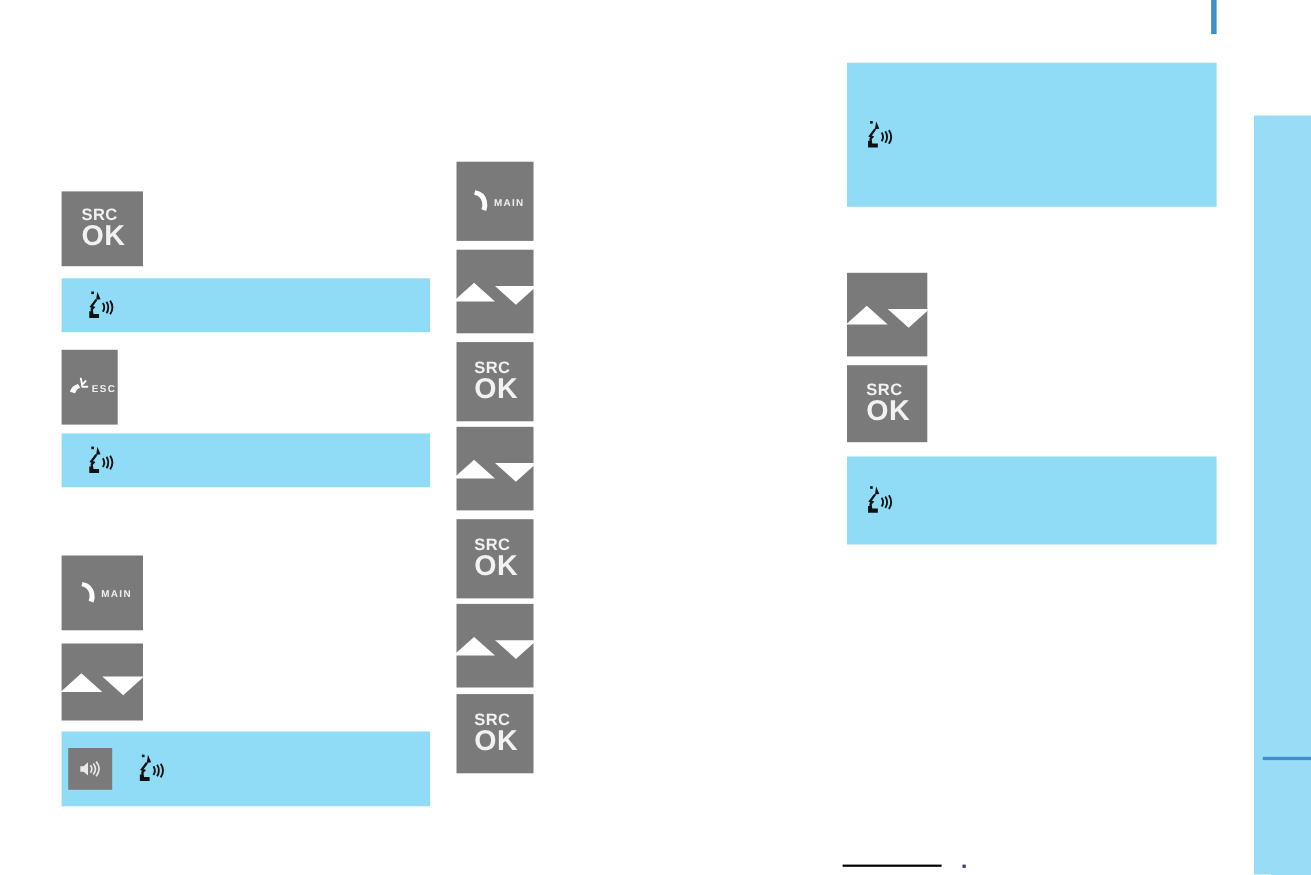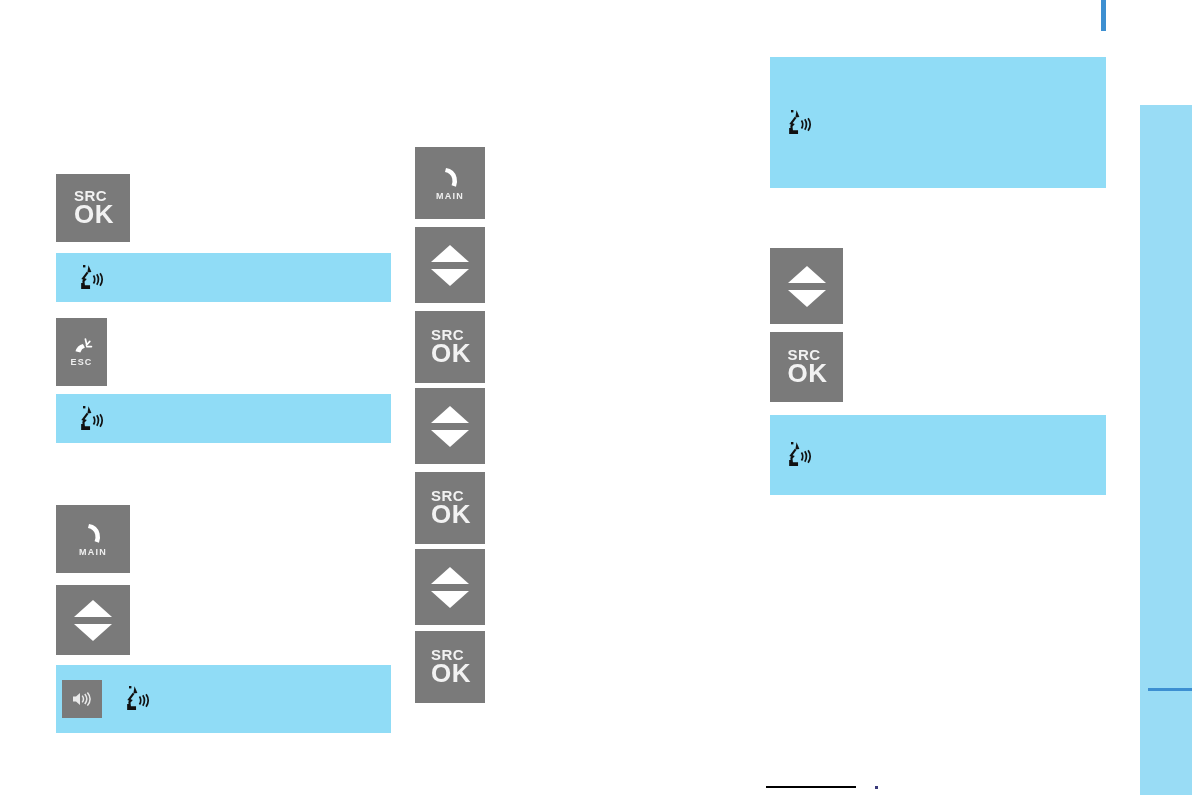--- a/index.html
+++ b/index.html
@@ -31,21 +31,21 @@
     line-height:0.92;
     font-weight:bold;
     letter-spacing:0.4px;
     color:#f2f2f2;
   }
   .key-label-stack .l1 { font-size:15px; }
   .key-label-stack .l2 { font-size:26px; align-self:flex-end; margin-right:-2px; }
 
   .key-icon-stack {
     display:flex;
-    flex-direction:column;
+    flex-direction:row;
     align-items:center;
     justify-content:center;
   }
   .key-sub {
     font-size:9px;
     font-weight:bold;
     letter-spacing:1.2px;
     color:#efefef;
     margin-top:1px;
   }

